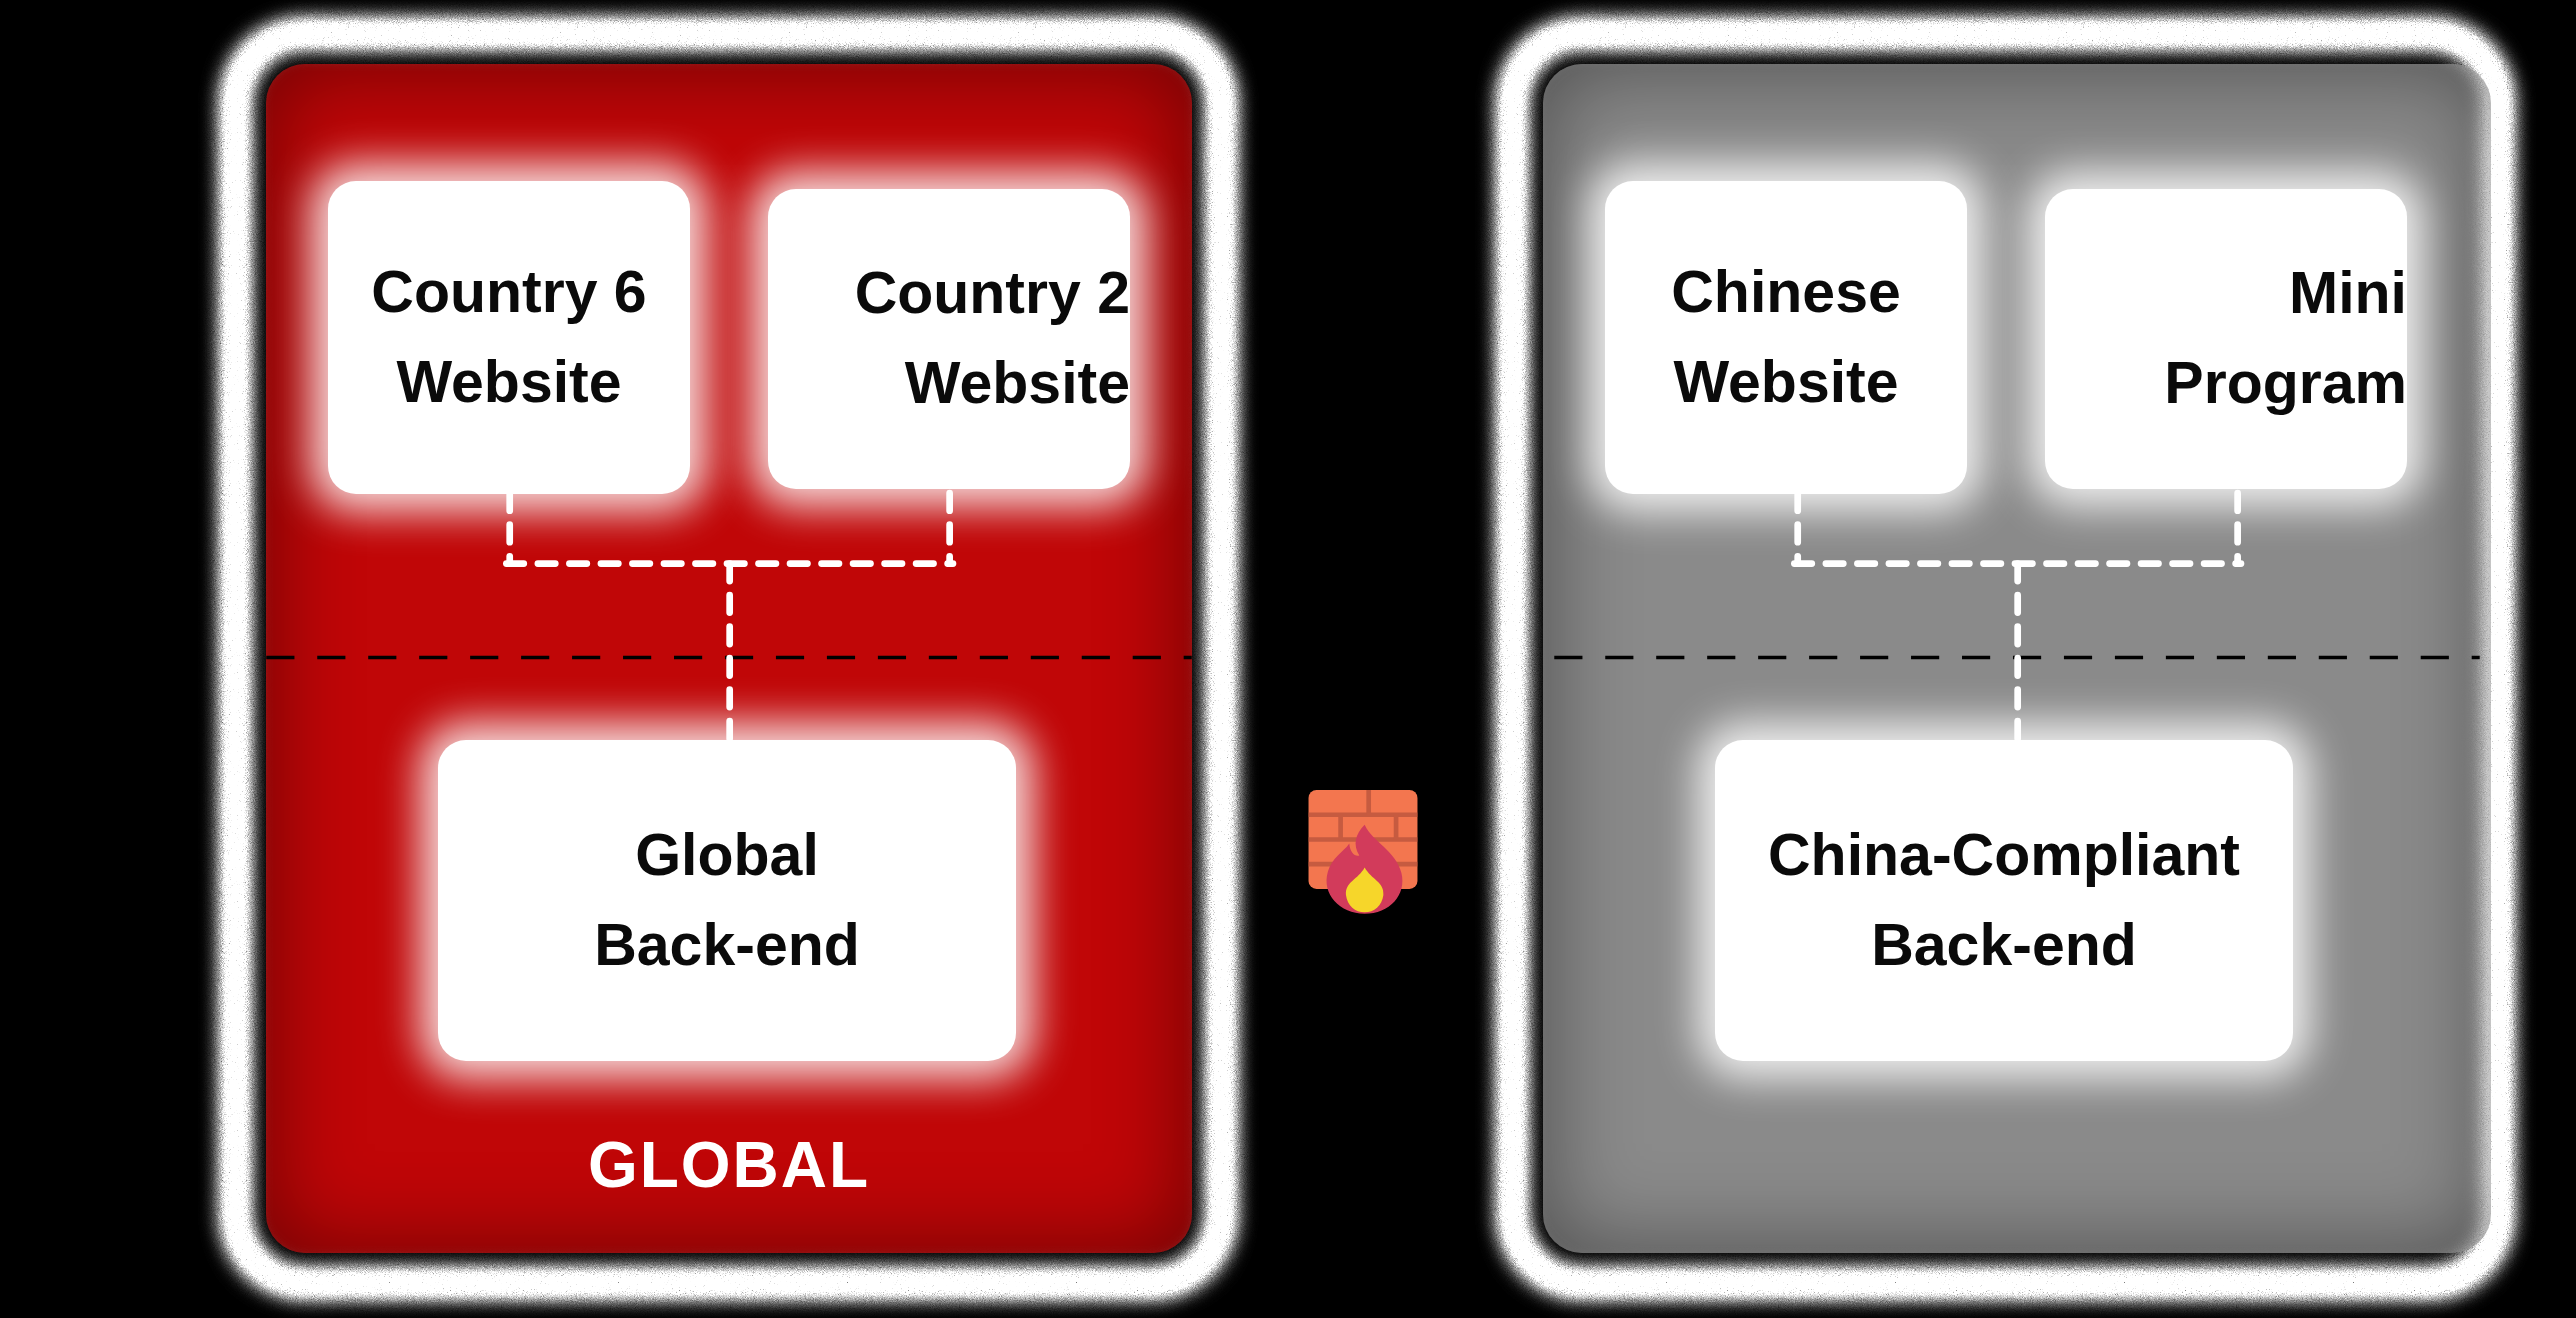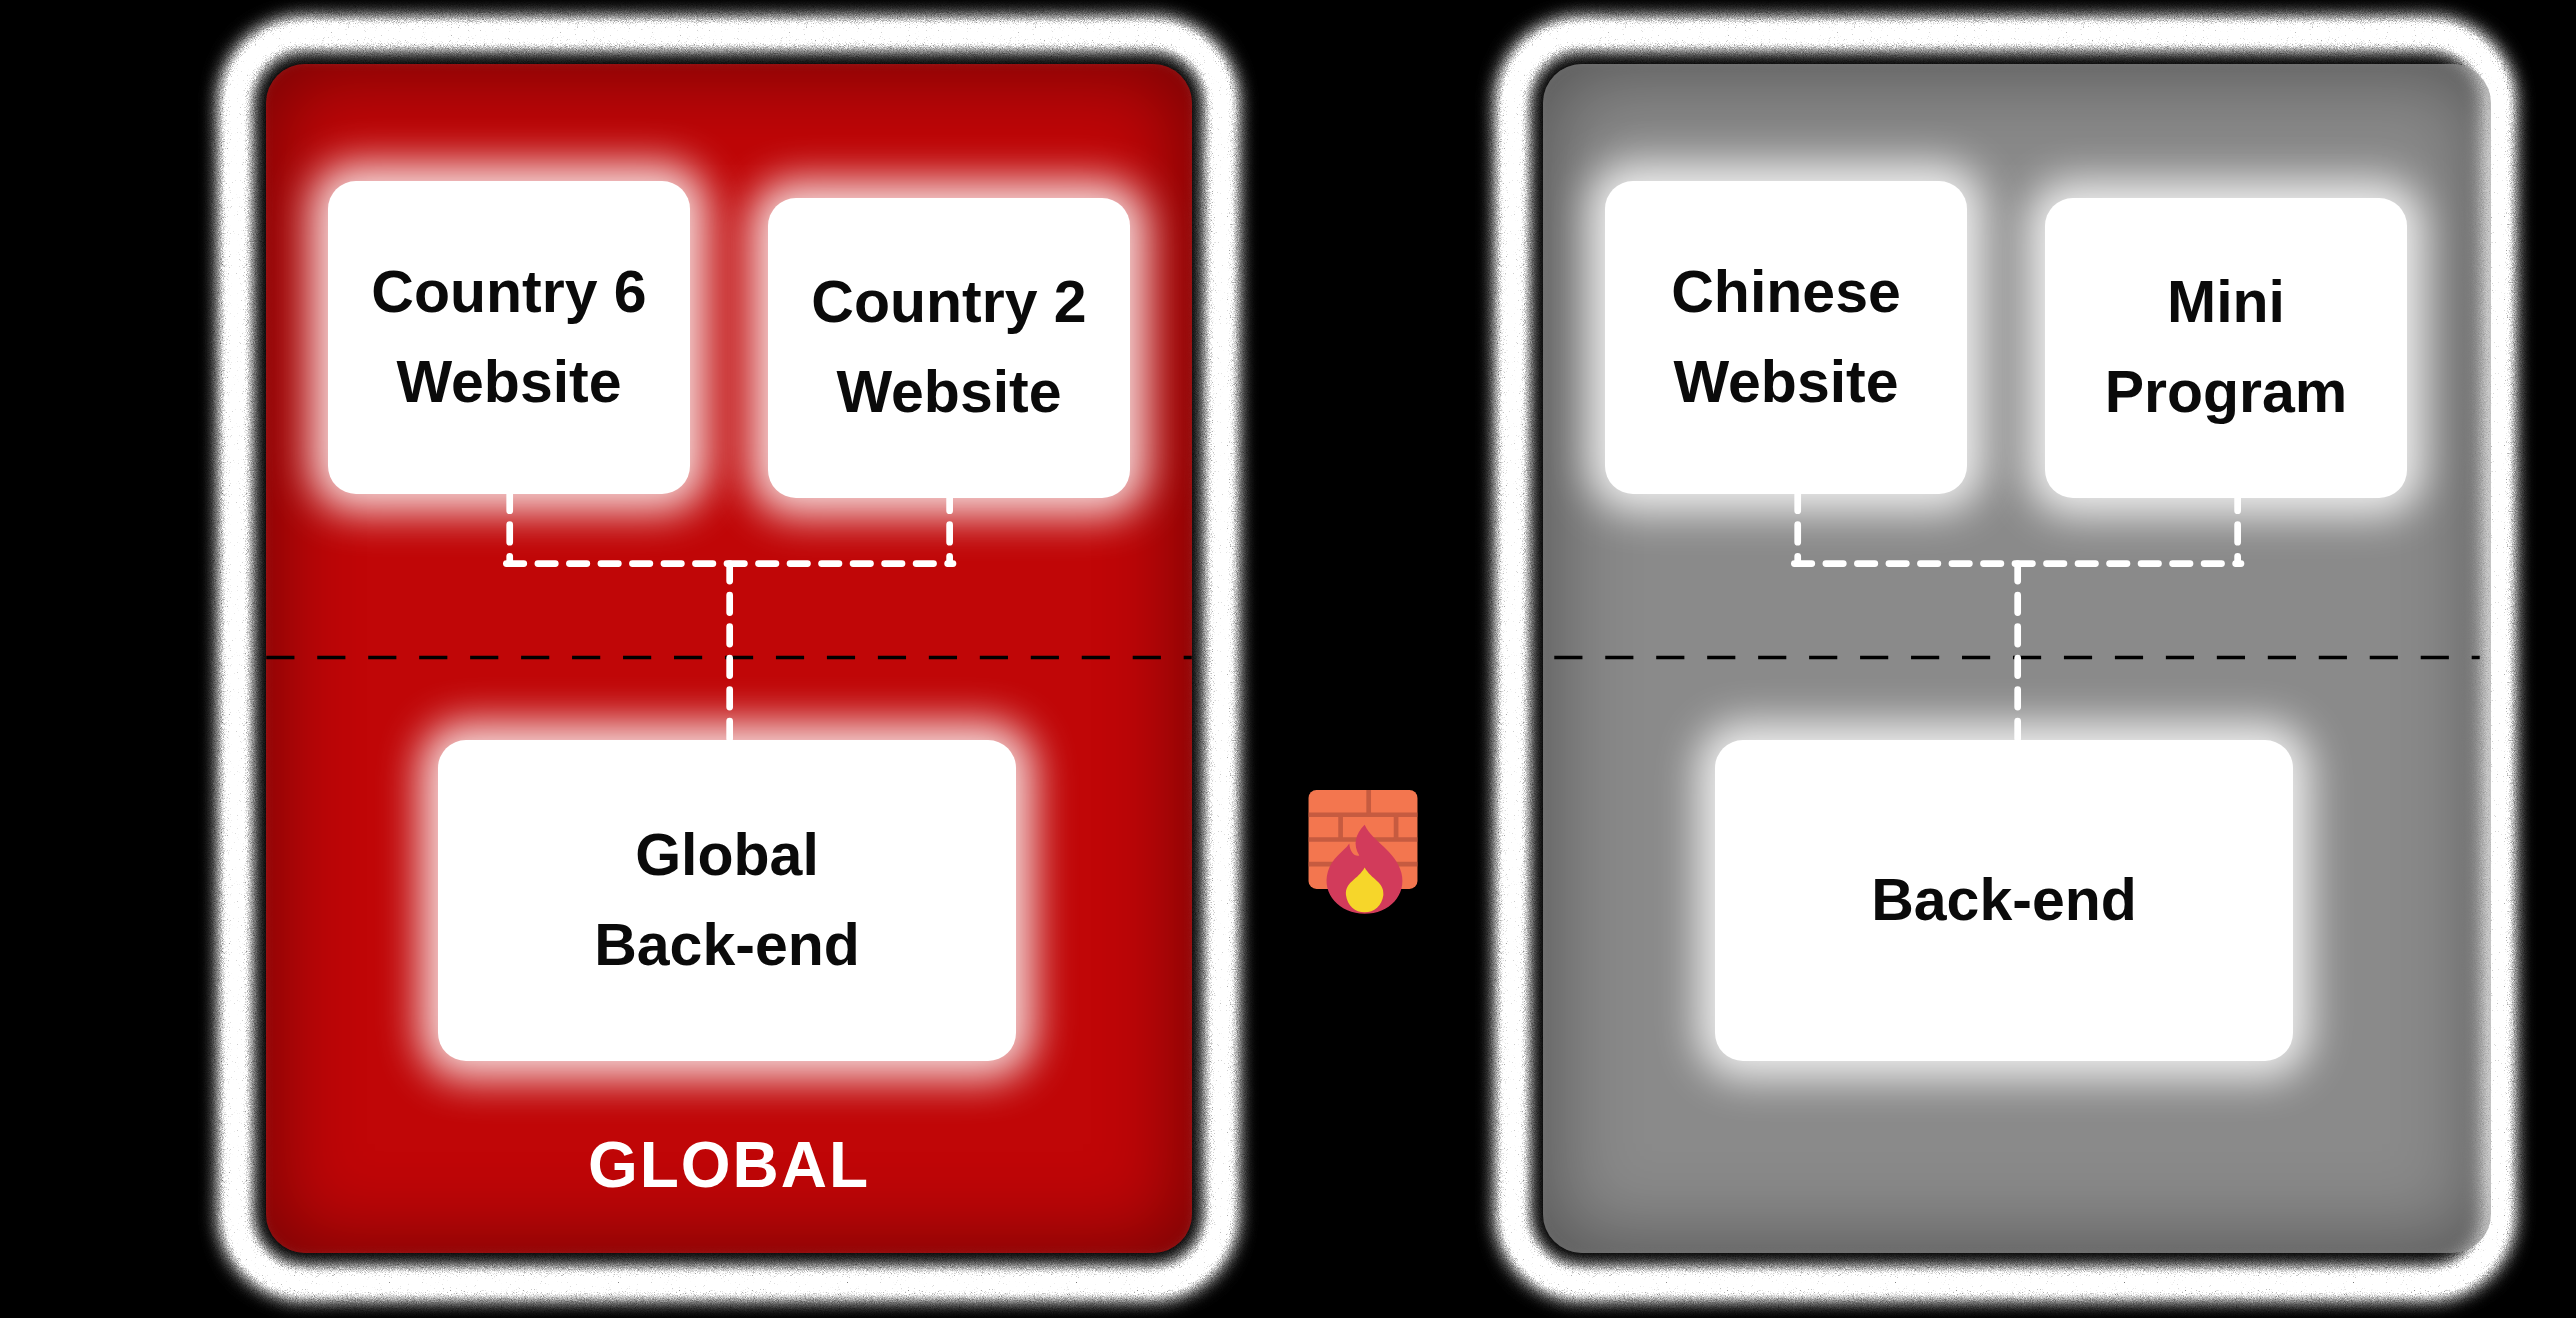--- a/index.html
+++ b/index.html
@@ -42,21 +42,21 @@
     display:flex;flex-direction:column;align-items:center;justify-content:center;
     text-align:center;
     color:#0a0a0a;
     font-weight:700;
     font-size:59px;
     line-height:1.52;
     z-index:3;
   }
   .node span{display:block;}
   .top-a{left:62px;top:117px;width:362px;height:313px;}
-  .top-b{left:502px;top:134px;width:362px;height:300px;}
+  .top-b{left:502px;top:125px;width:362px;height:300px;align-items:flex-end;}
   .backend{left:172px;top:676px;width:578px;height:321px;}
 
   
   .wires{
     position:absolute;inset:0;width:100%;height:100%;
     overflow:visible;z-index:2;pointer-events:none;
   }
 
   
   .panel-label{
@@ -178,19 +178,20 @@
 
     <div class="node top-a">
       <span>Chinese</span>
       <span>Website</span>
     </div>
     <div class="node top-b">
       <span>Mini</span>
       <span>Program</span>
     </div>
     <div class="node backend">
+      <span>China-Compliant</span>
       <span>Back-end</span>
     </div>
 
   </section>
 
 </div>
 
 
 </body></html>

